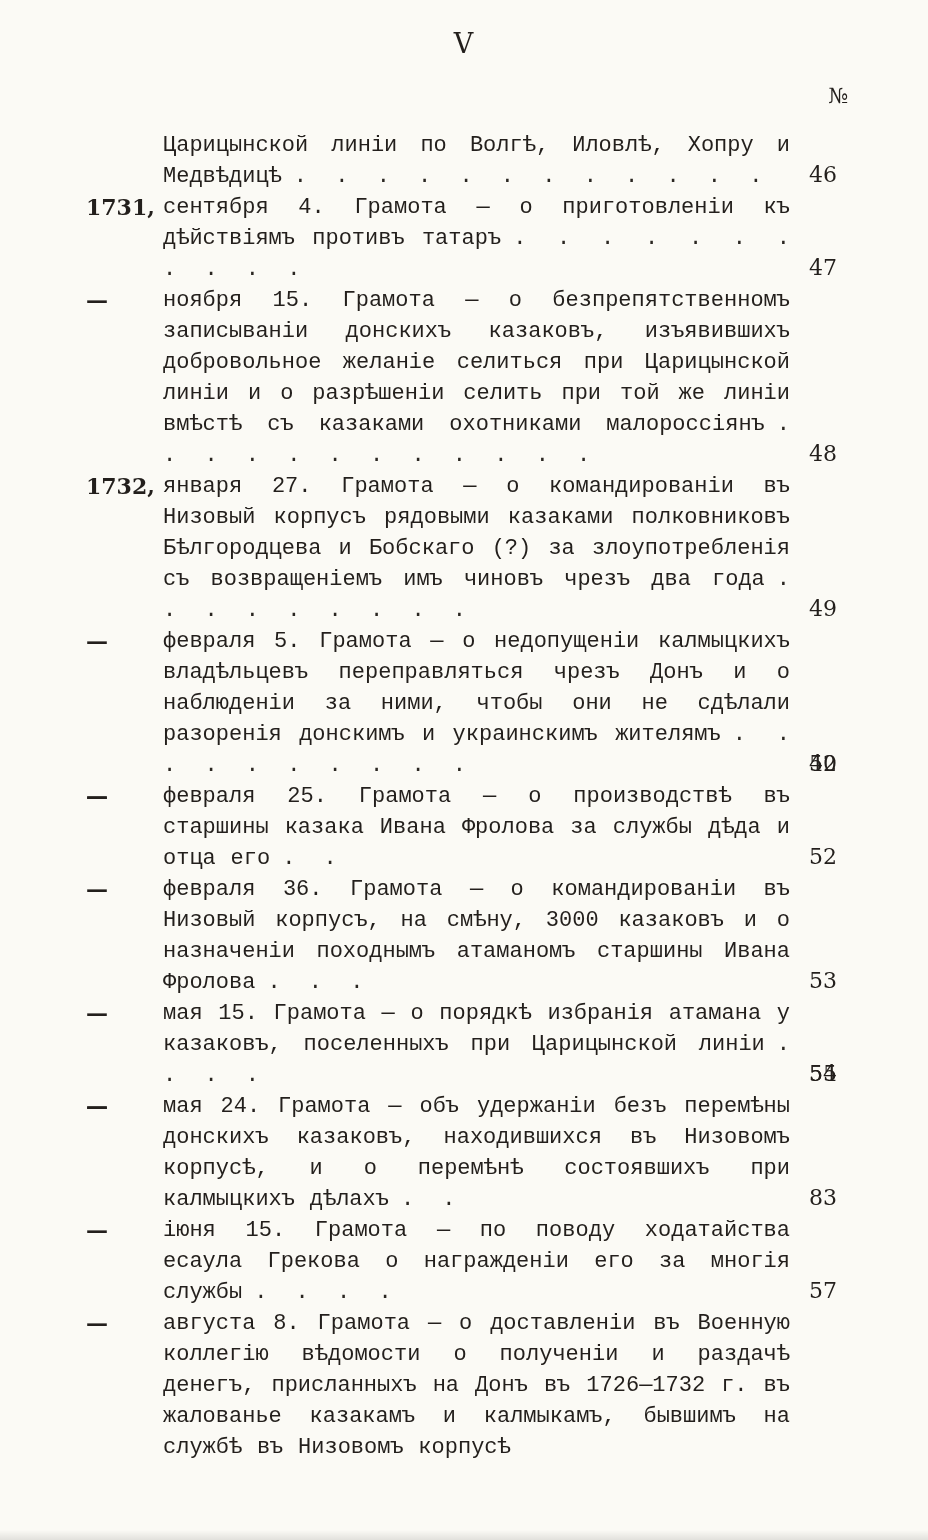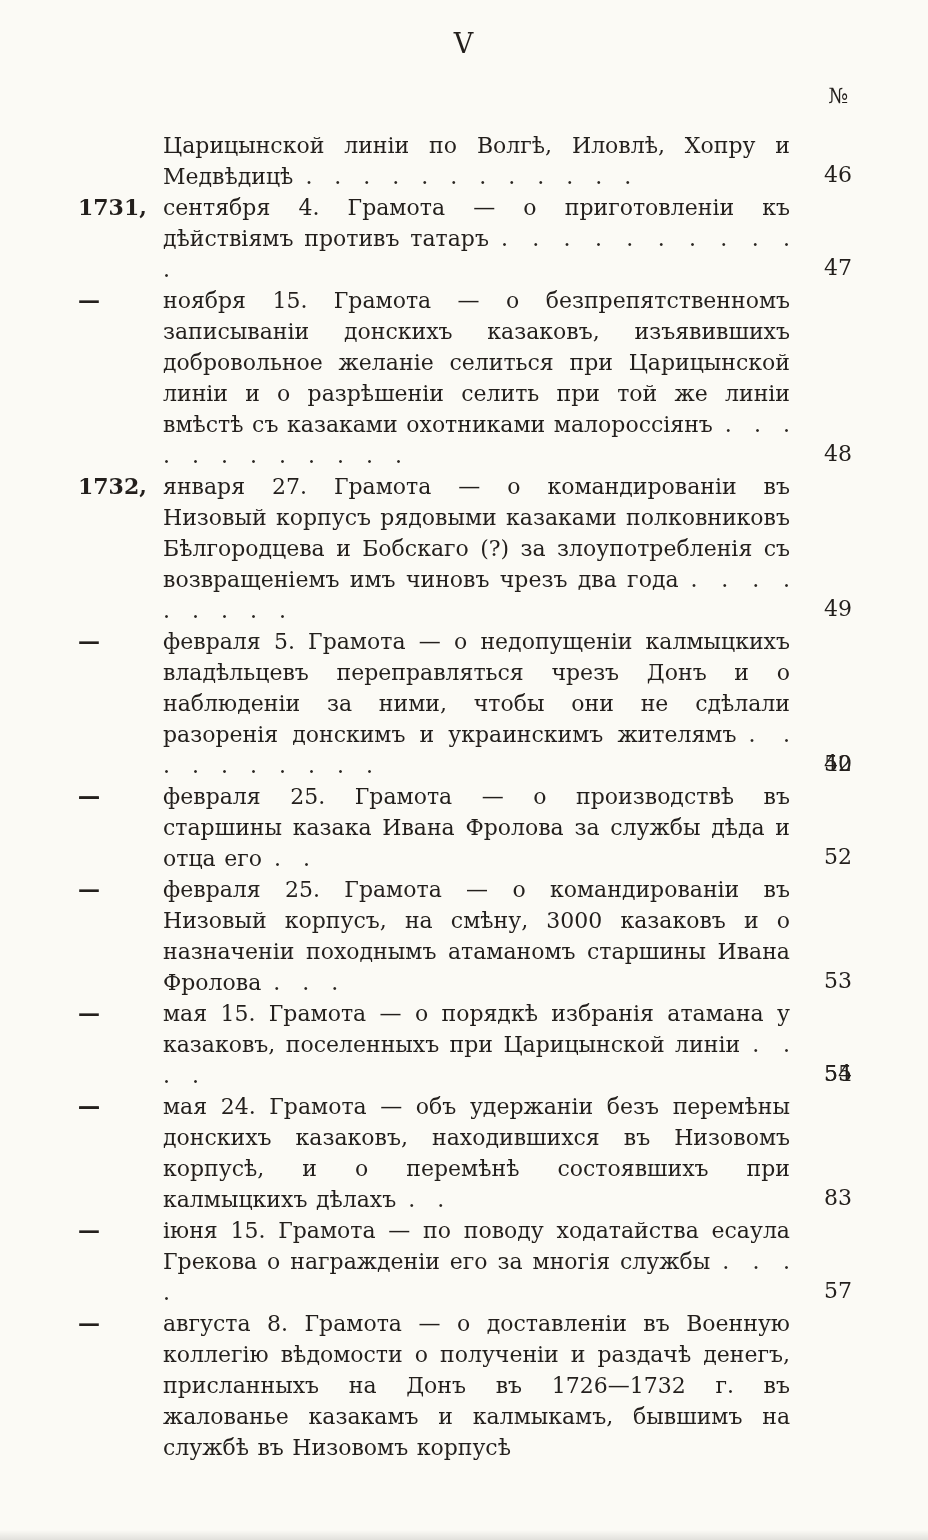--- a/index.html
+++ b/index.html
@@ -49,43 +49,44 @@
   }
   .entry {
     position: relative;
     padding-left: 85px;   
     padding-right: 62px;  
     font-size: 22px;
     line-height: 31px;
   }
   .entry .date {
     position: absolute;
-    left: 0;
+    left: 8px;
     top: 0;
     width: 82px;
     font-weight: bold;
     white-space: nowrap;
   }
   .entry .body {
     display: block;
     text-align: justify;
     word-spacing: 1.5px;
+    font-family: Liberation Mono, monospace;
   }
   .entry .leader {
     word-spacing: 15px;
     padding-left: 12px;
     color: #2a2621;
   }
   .entry .num {
     position: absolute;
     right: 0;
     bottom: 2px;
     font-size: 22px;
     width: 58px;
-    text-align: right;
+    text-align: center;
   }
 </style>
 </head>
 <body>
 
 <div class="page">
 
   <div class="roman-numeral">V</div>
 
   <div class="no-label">№</div>
@@ -127,21 +128,21 @@
   </div>
 
   <div class="entry">
     <span class="date">—</span>
     <span class="body"><span>февраля 25. Грамота — о производствѣ въ старшины казака Ивана Фролова за службы дѣда и отца его</span><span class="leader">. .</span></span>
     <span class="num">52</span>
   </div>
 
   <div class="entry">
     <span class="date">—</span>
-    <span class="body"><span>февраля 25. Грамота — о командированіи въ Низовый корпусъ, на смѣну, 3000 казаковъ и о назначеніи походнымъ атаманомъ старшины Ивана Фролова</span><span class="leader">. . .</span></span>
+    <span class="body"><span>февраля 36. Грамота — о командированіи въ Низовый корпусъ, на смѣну, 3000 казаковъ и о назначеніи походнымъ атаманомъ старшины Ивана Фролова</span><span class="leader">. . .</span></span>
     <span class="num">53</span>
   </div>
 
   <div class="entry">
     <span class="date">—</span>
     <span class="body"><span>мая 15. Грамота — о порядкѣ избранія атамана у казаковъ, поселенныхъ при Царицынской линіи</span><span class="leader">. . . .</span></span>
     <span class="num">54</span>
   </div>
 
   <div class="entry">

